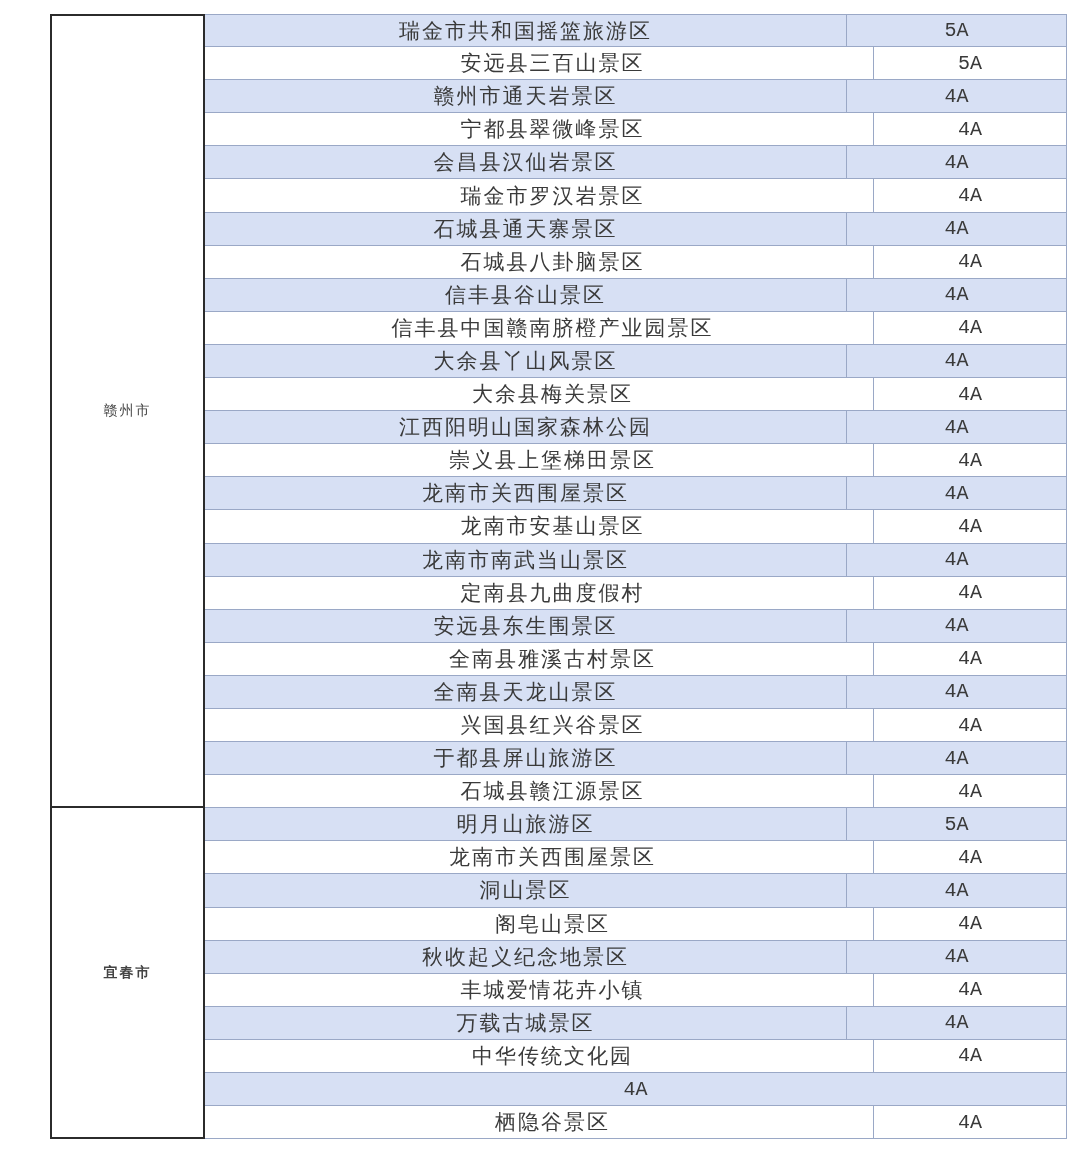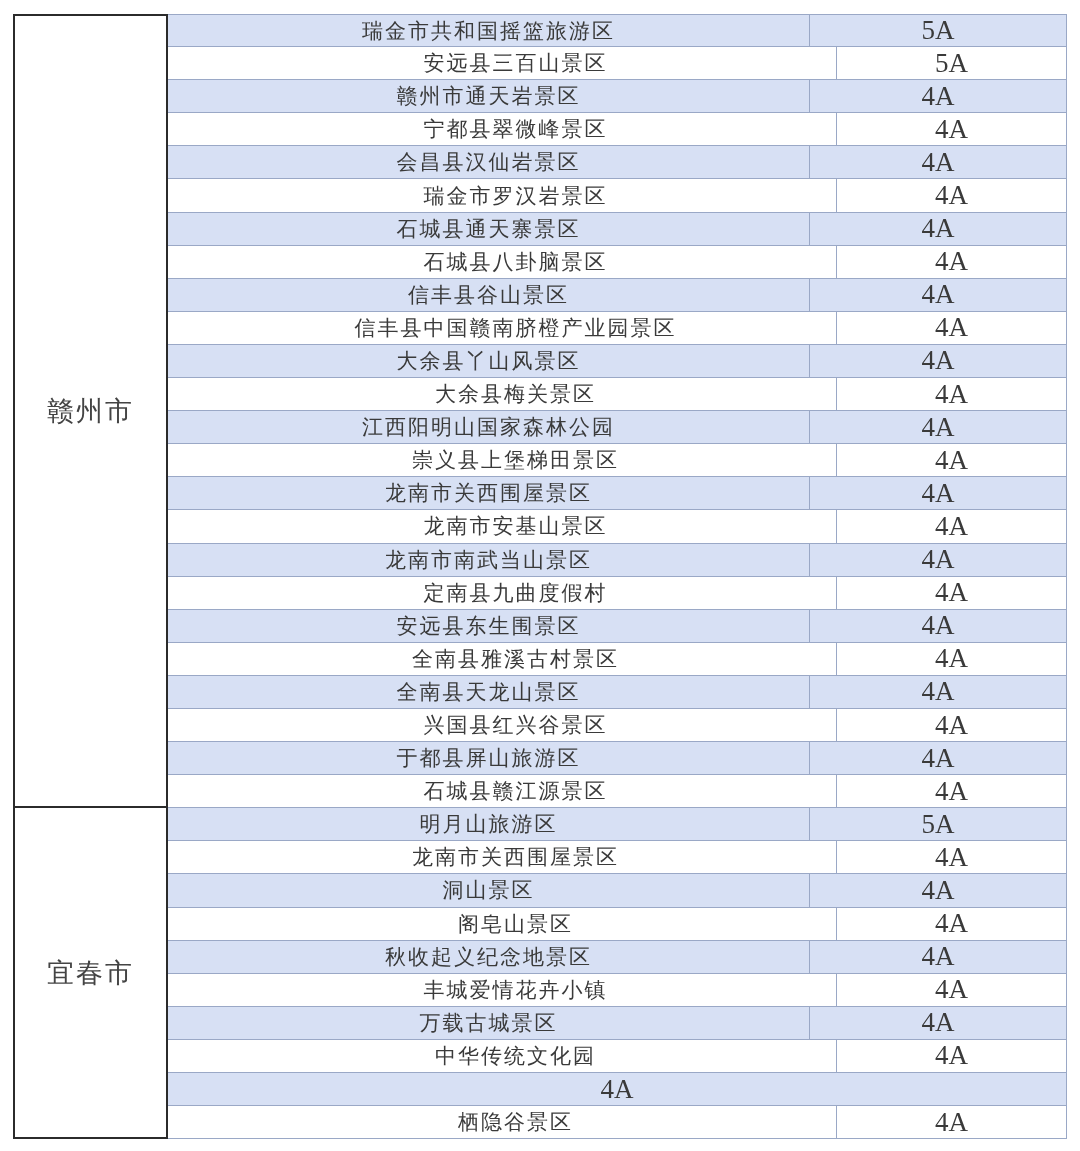--- a/index.html
+++ b/index.html
@@ -26,28 +26,29 @@
       position: relative;
     }
     .city-cell {
       width: 155px;
       box-sizing: border-box;
       border-left: 2px solid #2b2b2b;
       border-right: 2px solid #2b2b2b;
       display: flex;
       align-items: center;
       justify-content: center;
-      font-size: 27px;
+      font-size: 14px;
       letter-spacing: 2px;
       color: #444444;
       background: #ffffff;
+      margin-left: 37px;
     }
     .group.first .city-cell { border-top: 2px solid #2b2b2b; }
     .group .city-cell { border-bottom: 2px solid #2b2b2b; }
-    .group + .group .city-cell { border-top: none; }
+    .group + .group .city-cell { border-top: none; font-weight: bold; }
     .rows {
       flex: 1;
       display: flex;
       flex-direction: column;
     }
     .row {
       display: flex;
       height: 33.1px;
       box-sizing: border-box;
       border-bottom: 1.5px solid #9aa8c6;
@@ -66,22 +67,22 @@
       letter-spacing: 2px;
       color: #3a3a3a;
     }
     .grade-cell {
       flex: 1;
       box-sizing: border-box;
       border-right: 1.5px solid #9aa8c6;
       display: flex;
       align-items: center;
       justify-content: center;
-      font-family: Liberation Serif, serif;
-      font-size: 27px;
+      font-family: Liberation Mono, monospace;
+      font-size: 20px;
       color: #3a3a3a;
     }
   </style>
 </head>
 <body>
 
 <div id="sheet">
 
   <div class="group first">
     <div class="city-cell">赣州市</div>

